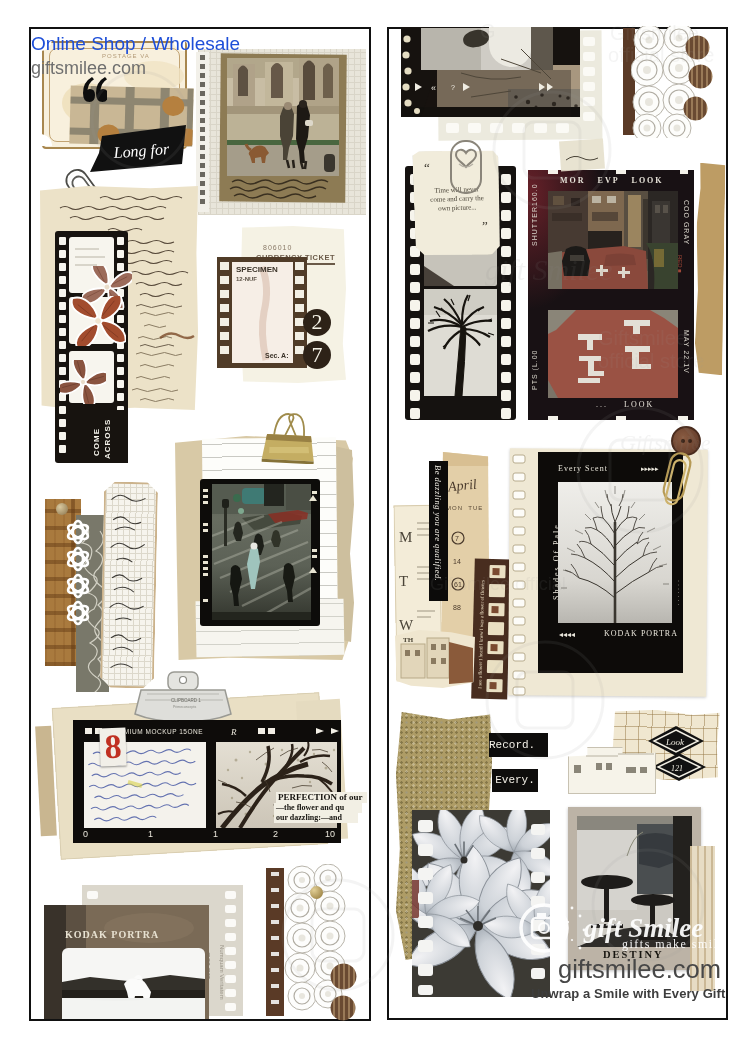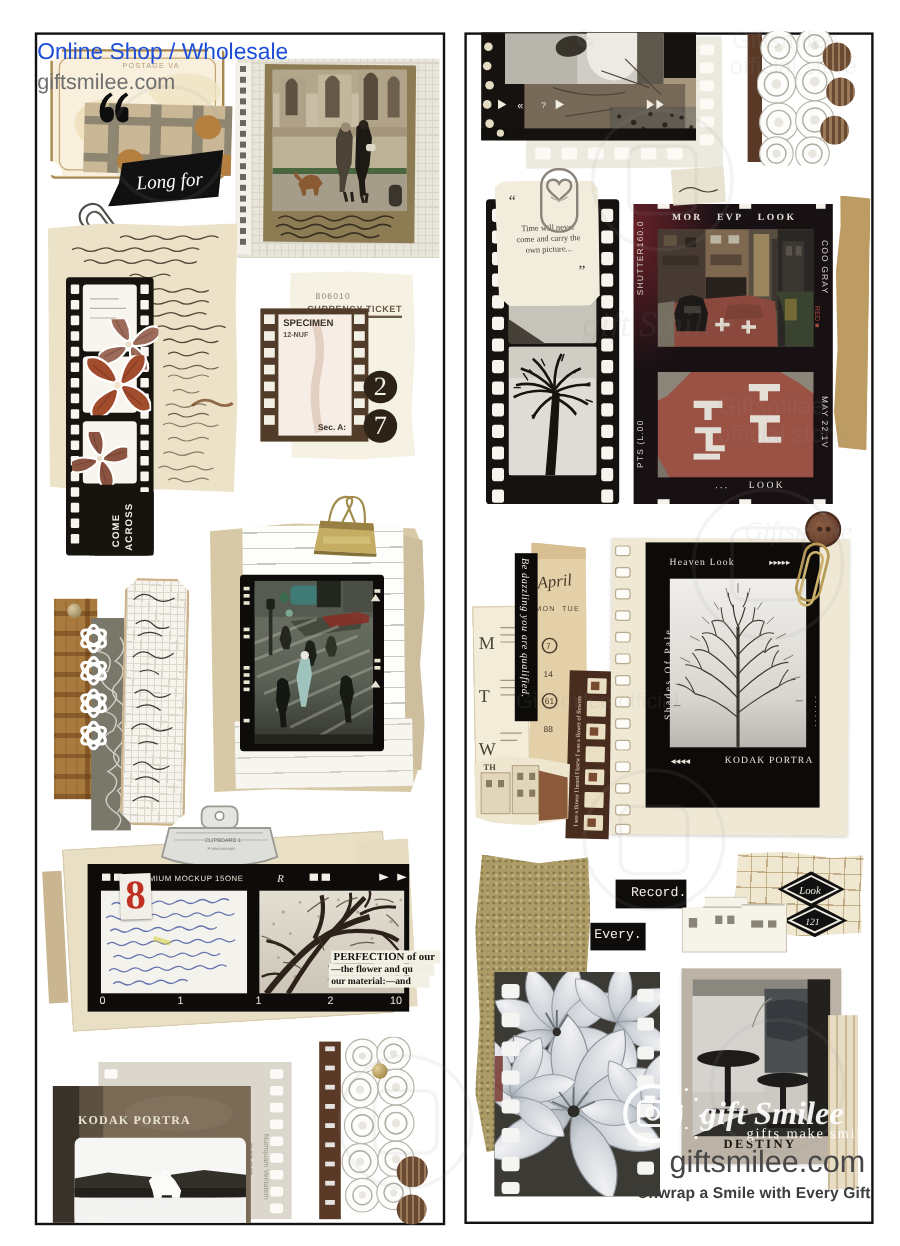--- a/index.html
+++ b/index.html
@@ -535,21 +535,21 @@
     <path d="M18,70 q-8,-2 -16,2" stroke-width="2"></path>
     <path d="M102,36 q8,6 14,14" stroke-width="2"></path>
   </g>
   <g stroke="#43382a" stroke-width="1" fill="none" opacity="0.75">
     <path d="M40,18 q10,-8 18,-12 M64,14 q8,-6 18,-8 M96,8 q8,-2 16,2 M16,46 q-6,-6 -14,-8 M106,20 q6,4 10,10 M76,46 q10,-4 20,-2 M36,66 q-8,-6 -16,-6 M92,60 q8,4 14,10 M54,50 q-2,-8 -6,-14"></path>
   </g>
 </svg>
 
 <div class="abs" style="left:276px;top:792px;width:91px;height:11px;background:#f2efe4;color:#14120e;font-size:9px;font-weight:bold;line-height:11px;font-family:'Liberation Serif',serif;padding:0 2px;box-sizing:border-box;white-space:nowrap;overflow:hidden;">PERFECTION of our</div>
 <div class="abs" style="left:274px;top:803px;width:88px;height:10px;background:#f2efe4;color:#14120e;font-size:8px;font-weight:bold;line-height:10px;font-family:'Liberation Serif',serif;padding:0 2px;box-sizing:border-box;white-space:nowrap;overflow:hidden;">—the flower and qu</div>
-<div class="abs" style="left:274px;top:813px;width:84px;height:10px;background:#f2efe4;color:#14120e;font-size:8px;font-weight:bold;line-height:10px;font-family:'Liberation Serif',serif;padding:0 2px;box-sizing:border-box;white-space:nowrap;overflow:hidden;">our material:—and</div>
+<div class="abs" style="left:274px;top:813px;width:84px;height:10px;background:#f2efe4;color:#14120e;font-size:8px;font-weight:bold;line-height:10px;font-family:'Liberation Serif',serif;padding:0 2px;box-sizing:border-box;white-space:nowrap;overflow:hidden;">our dazzling:—and</div>
 
 <div class="abs" style="left:82px;top:885px;width:161px;height:131px;background:#dbd7cc;"></div>
 <svg class="abs" style="left:82px;top:885px;" width="161" height="131">
   <g fill="#fbfaf7">
     <rect x="5" y="6" width="11" height="8" rx="2"></rect>
           <rect x="5" y="20" width="11" height="8" rx="2"></rect>
           <rect x="5" y="34" width="11" height="8" rx="2"></rect>
           <rect x="5" y="48" width="11" height="8" rx="2"></rect>
           <rect x="5" y="62" width="11" height="8" rx="2"></rect>
           <rect x="5" y="76" width="11" height="8" rx="2"></rect>
@@ -957,21 +957,21 @@
           <rect x="4" y="150" width="12" height="8" rx="2"></rect>
           <rect x="4" y="168" width="12" height="8" rx="2"></rect>
           <rect x="4" y="186" width="12" height="8" rx="2"></rect>
           <rect x="4" y="204" width="12" height="8" rx="2"></rect>
           <rect x="4" y="222" width="12" height="8" rx="2"></rect>
           <rect x="4" y="238" width="12" height="8" rx="2"></rect>
   </g>
 </svg>
 
 <div class="abs" style="left:538px;top:452px;width:145px;height:221px;background:#0d0b09;"></div>
-<div class="abs" style="left:558px;top:464px;font-size:8px;color:#e8e5da;letter-spacing:1px;font-family:'Liberation Serif',serif;">Heaven Look</div>
+<div class="abs" style="left:558px;top:464px;font-size:8px;color:#e8e5da;letter-spacing:1px;font-family:'Liberation Serif',serif;">Every Scent</div>
 <div class="abs" style="left:641px;top:465px;font-size:7px;color:#e8e5da;letter-spacing:0px;">▸▸▸▸▸</div>
 <div class="abs" style="left:552px;top:600px;font-size:8px;color:#e8e5da;letter-spacing:2px;font-family:'Liberation Serif',serif;transform:rotate(-90deg);transform-origin:0 0;">Shades Of Pale</div>
 <div class="abs" style="left:559px;top:630px;font-size:8px;color:#e8e5da;">◂◂◂◂</div>
 <div class="abs" style="left:604px;top:629px;font-size:8px;color:#e8e5da;letter-spacing:1px;font-family:'Liberation Serif',serif;">KODAK PORTRA</div>
 <div class="abs" style="left:677px;top:580px;font-size:7px;color:#c8c5ba;writing-mode:vertical-rl;letter-spacing:2px;">.......</div>
 
 <svg class="abs" style="left:558px;top:482px;" width="114" height="141">
   <defs>
           <linearGradient id="wsky" x1="0" y1="0" x2="0" y2="1">
             <stop offset="0" stop-color="#efeeea"></stop>
@@ -1022,21 +1022,21 @@
           <rect x="36" y="28" width="5" height="6"></rect>
           <rect x="46" y="28" width="5" height="6"></rect>
         </g>
   <text x="8" y="12" font-size="7" font-family="Liberation Serif,serif" fill="#4a4434" font-weight="bold">TH</text>
 </svg>
 
 <div class="abs" style="left:396px;top:712px;width:96px;height:248px;background:#ae9c66;
   background-image:radial-gradient(rgba(255,255,255,0.25) 1px,transparent 1.5px),radial-gradient(rgba(60,50,20,0.35) 1px,transparent 1.5px);background-size:7px 7px,5px 5px;background-position:0 0,3px 3px;
   clip-path:polygon(6% 0,55% 3%,98% 1%,100% 20%,96% 45%,100% 70%,94% 100%,40% 98%,10% 100%,0 80%,4% 55%,0 25%);"></div>
 
-<div class="abs" style="left:489px;top:733px;width:59px;height:24px;background:#0e0d0c;color:#f2efe6;font-size:11px;font-family:'Liberation Mono',monospace;line-height:24px;text-align:right;margin-left:24px;">Record.</div>
+<div class="abs" style="left:489px;top:733px;width:59px;height:24px;background:#0e0d0c;color:#f2efe6;font-size:11px;font-family:'Liberation Mono',monospace;line-height:24px;text-align:left;">Record.</div>
 
 <div class="abs" style="left:492px;top:769px;width:46px;height:23px;background:#0e0d0c;color:#f2efe6;font-size:11px;font-family:'Liberation Mono',monospace;line-height:23px;text-align:center;">Every.</div>
 
 <div class="abs" style="left:612px;top:710px;width:107px;height:70px;background:#f0e7d0;transform:rotate(1.5deg);
   background-image:repeating-linear-gradient(0deg,rgba(150,120,70,0.5) 0 1px,transparent 1px 13px),repeating-linear-gradient(90deg,rgba(150,120,70,0.5) 0 1px,transparent 1px 13px);
   clip-path:polygon(2% 4%,40% 0,75% 6%,100% 2%,98% 50%,100% 94%,55% 100%,20% 96%,0 98%);"></div>
 
 <svg class="abs" style="left:648px;top:726px;" width="56" height="30">
   <polygon points="28,0 56,15 28,30 0,15" fill="#111"></polygon>
   <polygon points="28,4 50,15 28,26 6,15" fill="none" stroke="#f0ede2" stroke-width="1.5"></polygon>

